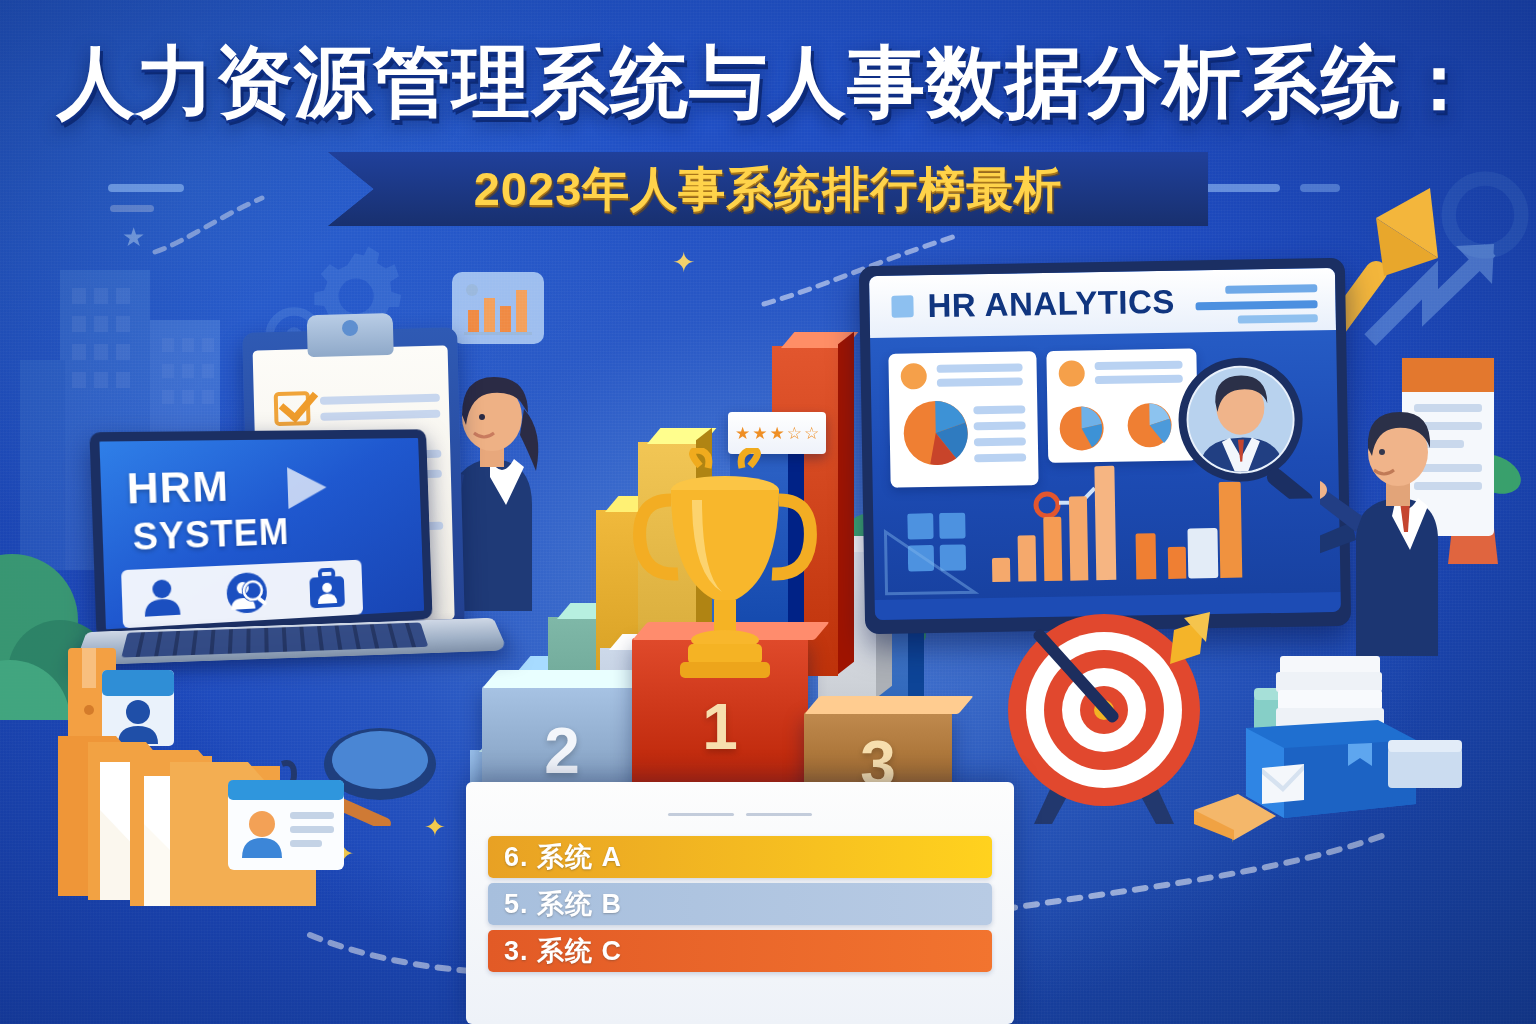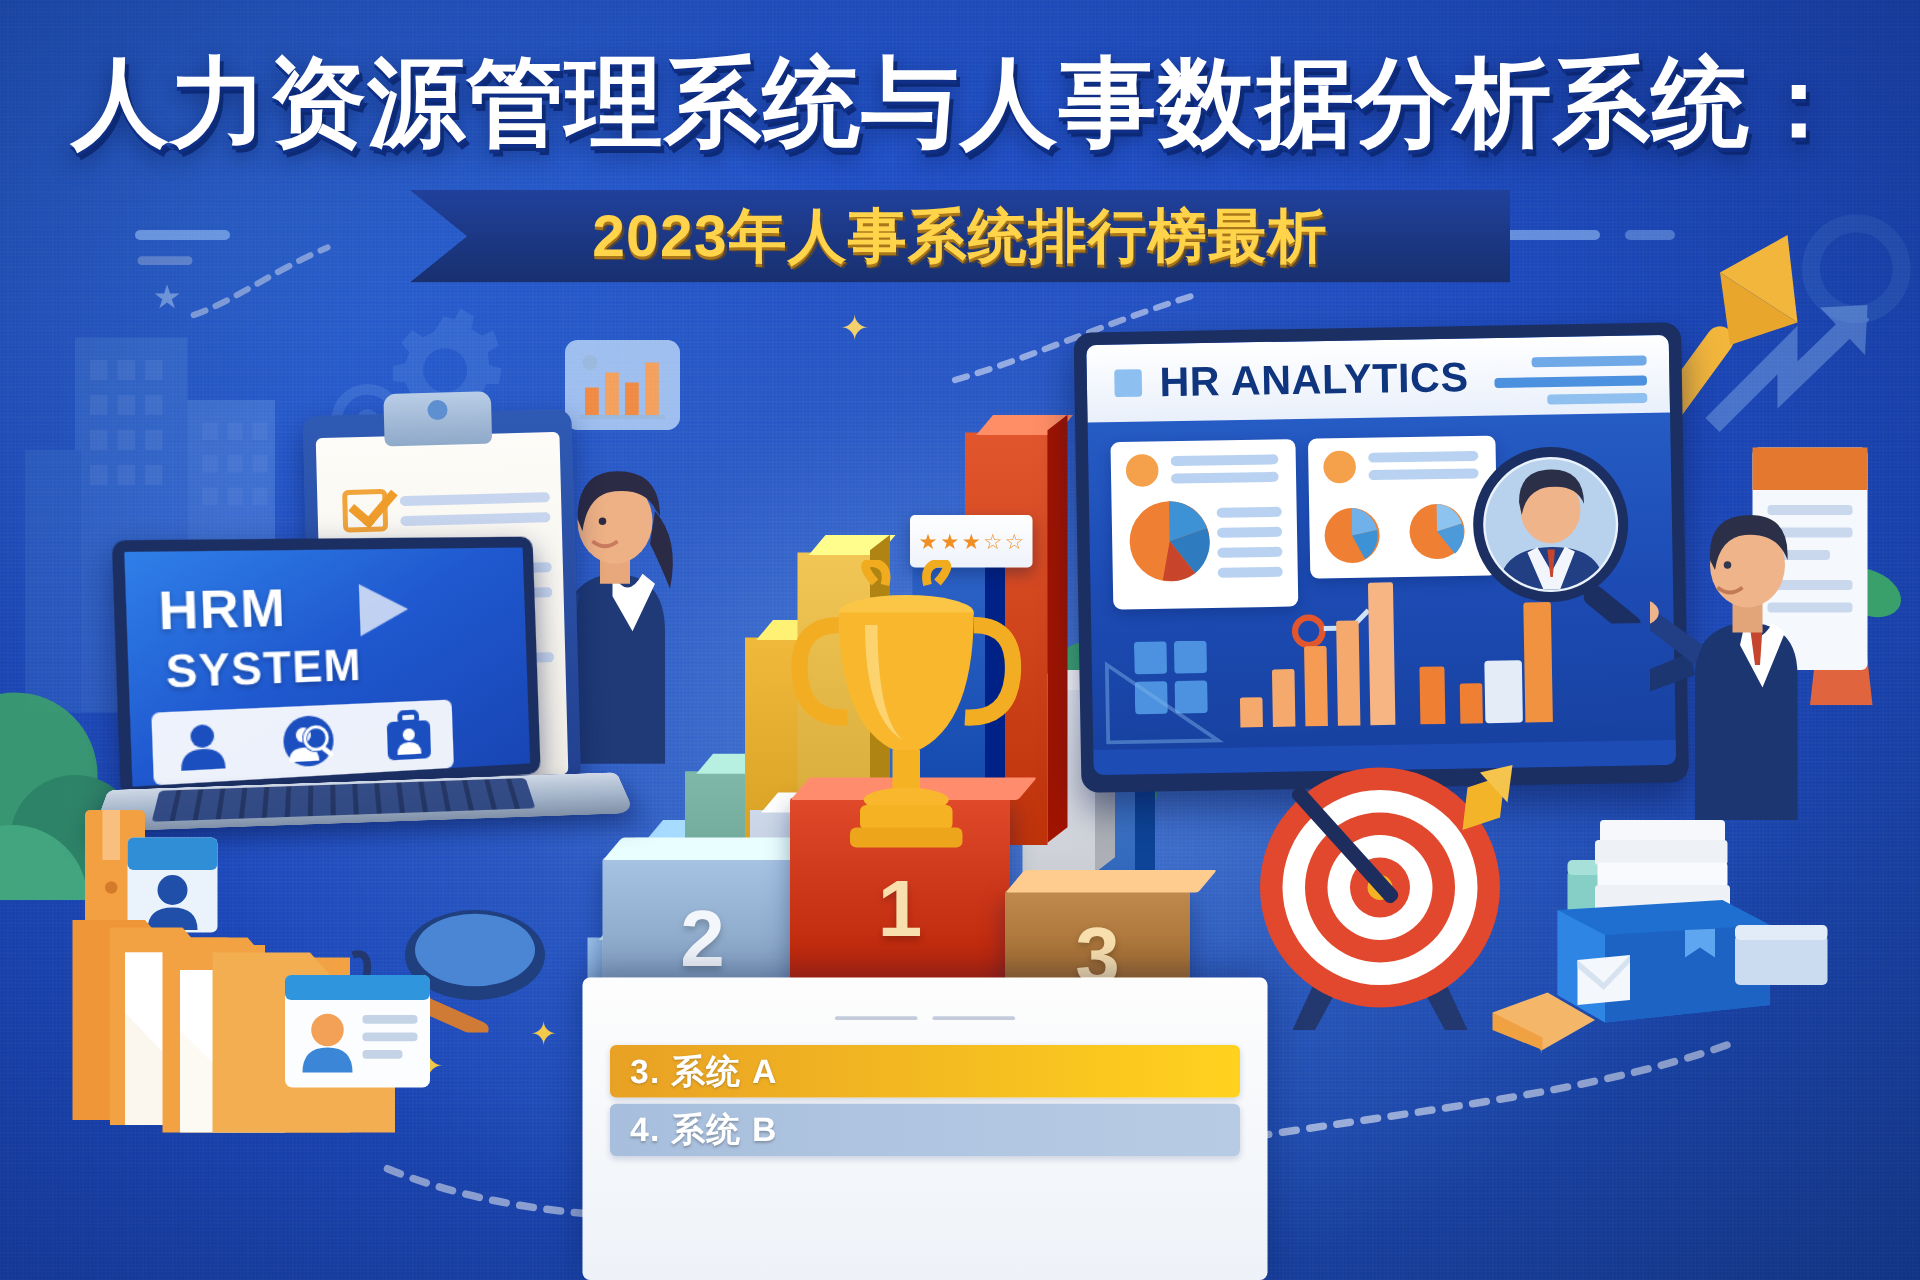--- a/index.html
+++ b/index.html
@@ -650,23 +650,26 @@
     <path d="M4 20 L44 40 L44 50 L4 34 Z" fill="#f0a243"></path>
   </svg>
 
   <div id="rank-panel">
     <div id="rank-head">
       <div class="rank-rule"></div>
       <div class="rank-rule"></div>
     </div>
     <div id="rank-rows">
         <div class="rank-row" style="background: linear-gradient(90deg, rgb(232, 161, 36) 0%, rgb(255, 210, 30) 100%); color: rgb(255, 255, 255);">
-          <span style="text-shadow: rgba(60, 60, 60, 0.35) 0px 1px 2px;">3. 系统 A</span>
+          <span style="text-shadow: rgba(60, 60, 60, 0.35) 0px 1px 2px;">6. 系统 A</span>
         </div>
         <div class="rank-row" style="background: linear-gradient(90deg, rgb(167, 191, 221) 0%, rgb(184, 203, 228) 100%); color: rgb(255, 255, 255);">
-          <span style="text-shadow: rgba(60, 60, 60, 0.35) 0px 1px 2px;">4. 系统 B</span>
+          <span style="text-shadow: rgba(60, 60, 60, 0.35) 0px 1px 2px;">5. 系统 B</span>
+        </div>
+        <div class="rank-row" style="background: linear-gradient(90deg, rgb(226, 90, 38) 0%, rgb(242, 116, 47) 100%); color: rgb(255, 255, 255);">
+          <span style="text-shadow: rgba(60, 60, 60, 0.35) 0px 1px 2px;">3. 系统 C</span>
         </div>
       </div>
   </div>
 
   <div class="noise"></div>
   <div class="vignette"></div>
 </div>
 
 </body></html>

